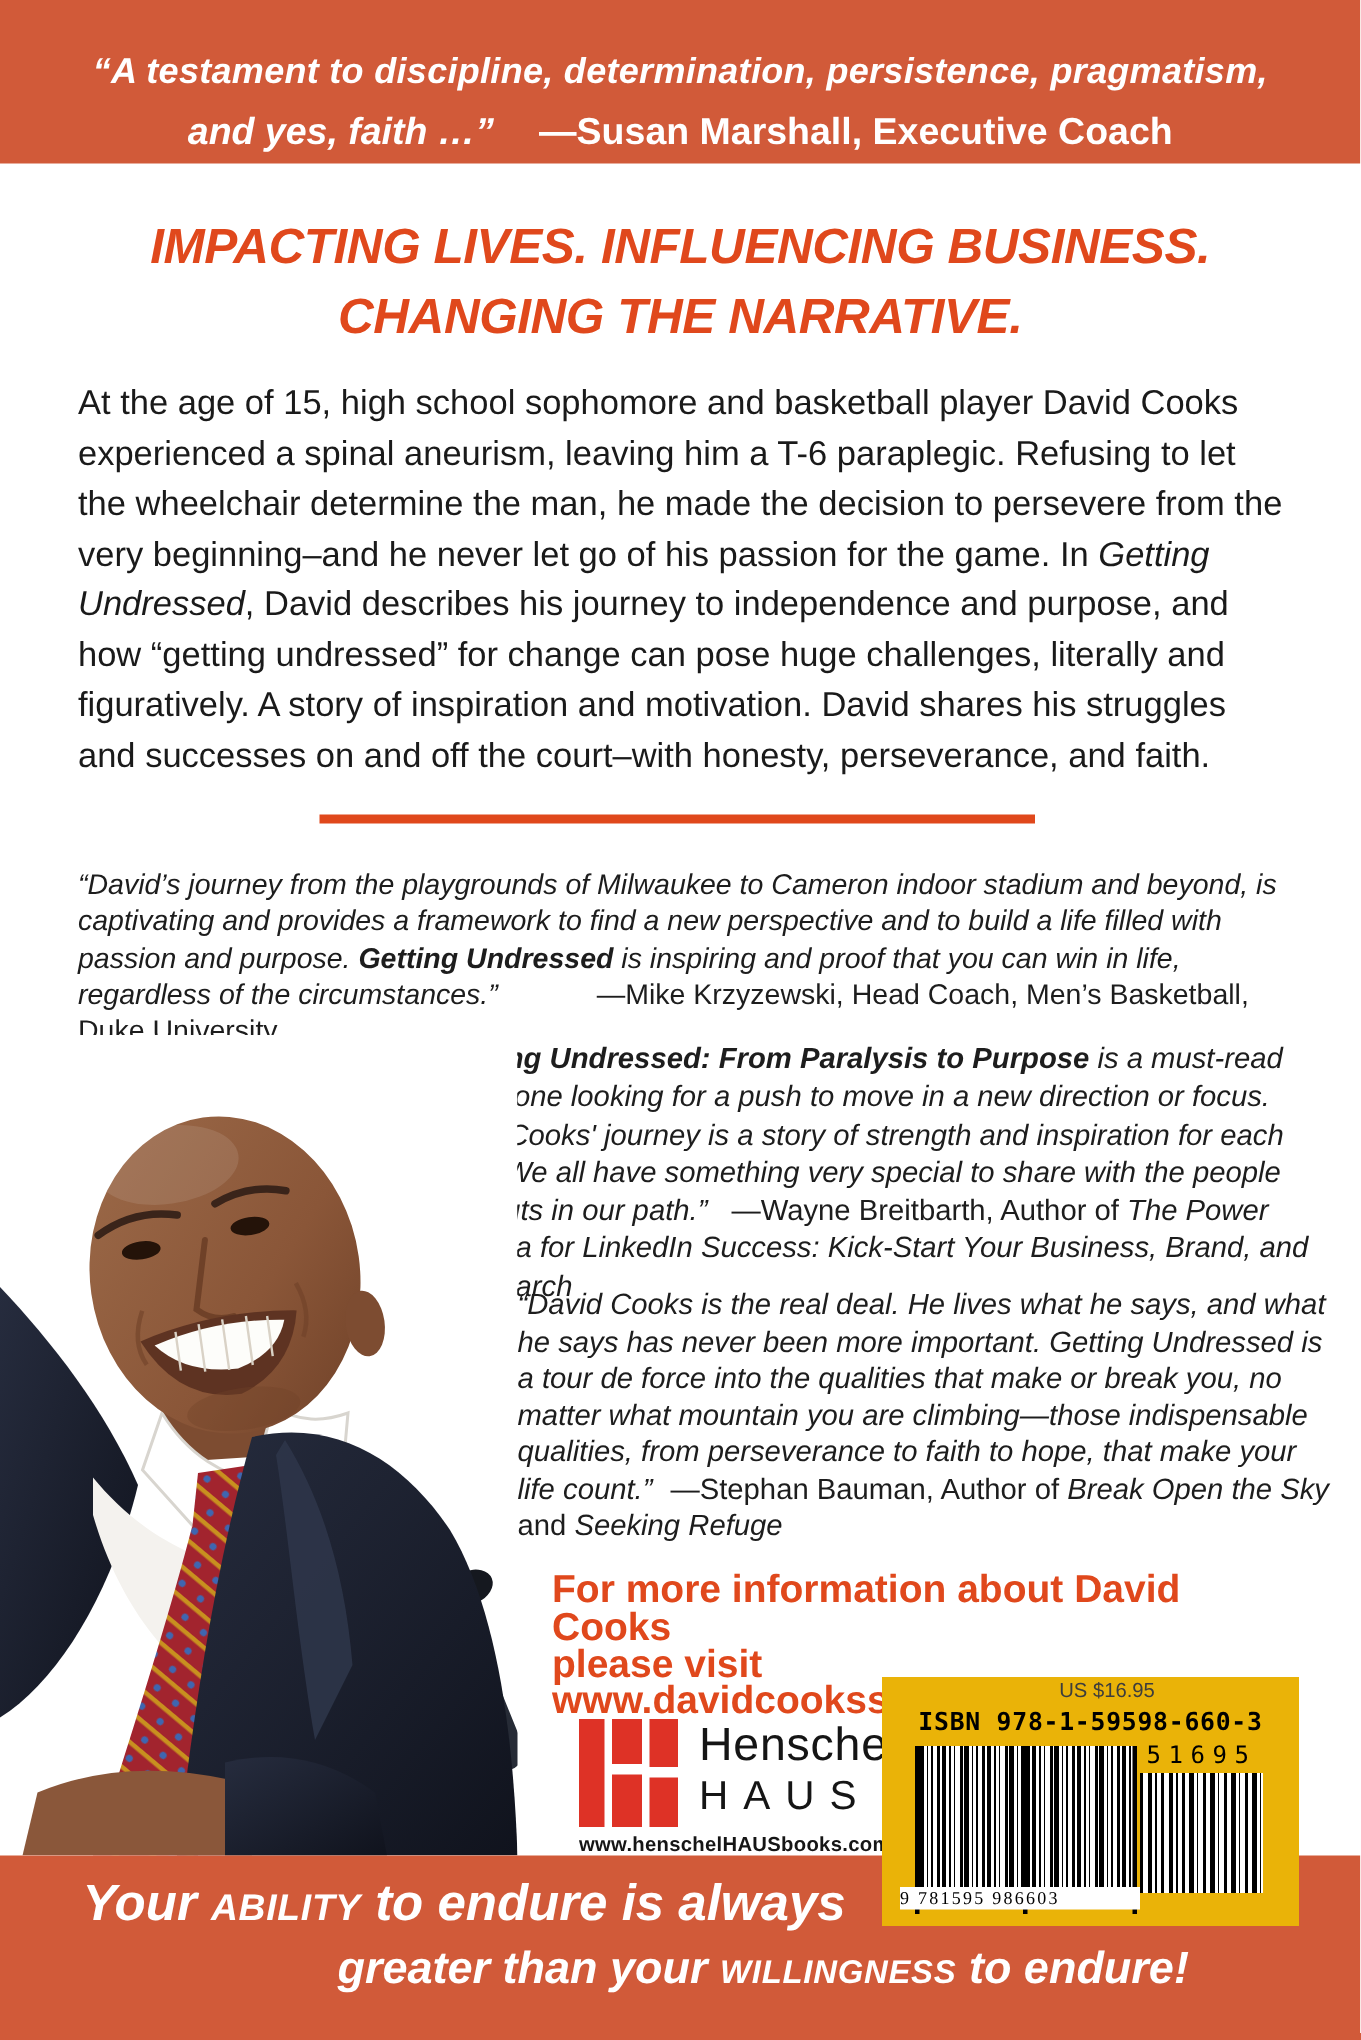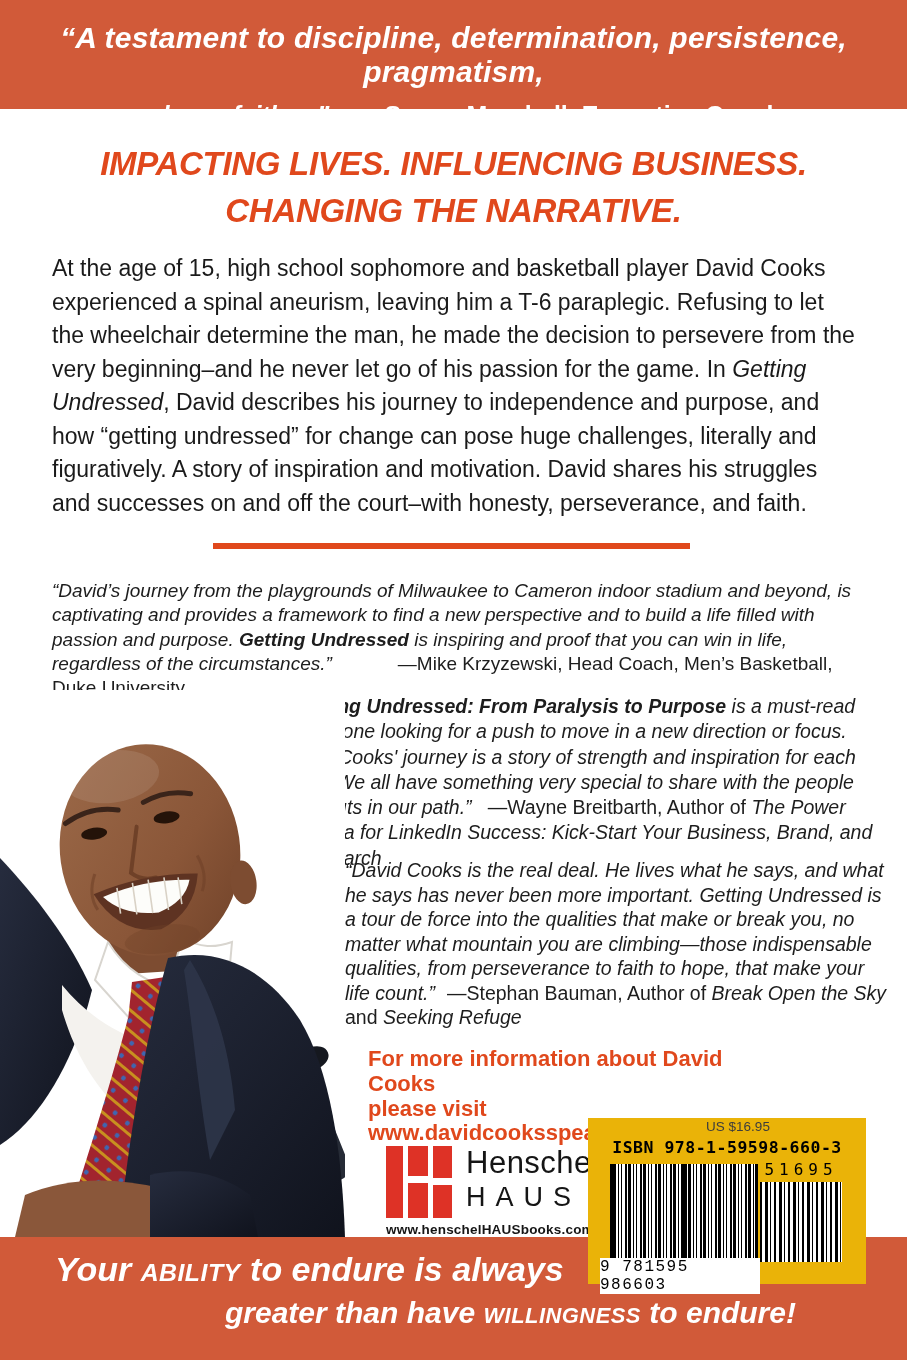--- a/index.html
+++ b/index.html
@@ -5,21 +5,21 @@
   html,body{margin:0;padding:0;background:#ffffff;}
   .cover{
     position:relative; width:907px; height:1360px; overflow:hidden;
     background:#ffffff; font-family:"Liberation Sans", sans-serif;
   }
   
   .top-band{
     position:absolute; left:0; top:0; width:907px; height:109px;
     background:#d15a39; color:#ffffff; text-align:center;
   }
-  .top-band .l1{padding-top:21px; font-size:30px; font-weight:bold; font-style:italic; letter-spacing:.2px;}
+  .top-band .l1{padding-top:34px; font-size:24px; font-weight:bold; font-style:italic; letter-spacing:.2px;}
   .top-band .l2{margin-top:12px; font-size:25px; font-weight:bold;}
   .top-band .l2 .q{font-style:italic;}
   .top-band .l2 .attr{font-style:normal; padding-left:30px;}
   
   .headline{
     position:absolute; left:0; top:140px; width:907px; text-align:center;
     color:#e0481c; font-weight:bold; font-style:italic;
     font-size:33px; line-height:47px; letter-spacing:-.3px;
   }
   
@@ -37,21 +37,21 @@
   .end1 .attr{font-style:normal; padding-left:66px;}
   .end2{position:absolute; left:283px; top:694px; width:592px; font-size:19.5px; line-height:25.3px;}
   .end2 .bold{font-weight:bold;}
   .end2 .plain{font-style:normal; padding-left:16px;}
   .end3{position:absolute; left:345px; top:858px; width:545px; font-size:19.5px; line-height:24.5px;}
   .end3 .plain{font-style:normal; padding-left:12px;}
   .end3 .plain2{font-style:normal;}
   
   .contact{
     position:absolute; left:368px; top:1047px; width:420px;
-    color:#e0481c; font-weight:bold; font-size:22px; line-height:24.8px;
+    color:#e0481c; font-weight:bold; font-size:26px; line-height:24.8px;
   }
   
   .logo{position:absolute; left:386px; top:1146px; width:215px;}
   .logo-row{display:flex; align-items:flex-start;}
   .blocks{display:flex; margin-right:9px; height:72px;}
   .bcol{display:flex; flex-direction:column; justify-content:space-between; margin-right:5px;}
   .blk{background:#de3226;}
   .b1{width:17px; height:72px;}
   .b2a{width:20px; height:30px;} .b2b{width:20px; height:35px;}
   .b3a{width:19px; height:32px;} .b3b{width:19px; height:33px;}
@@ -71,21 +71,21 @@
   }
   .ean{position:absolute; left:12px; top:46px; width:158px; height:118px;}
   .ean-bars{
     position:absolute; left:10px; top:0; width:148px; height:96px;
     background:repeating-linear-gradient(90deg,#000 0 2px,#fff 2px 3px,#000 3px 6px,#fff 6px 8px,#000 8px 9px,#fff 9px 11px,#000 11px 12px,#fff 12px 15px);
   }
   .guard{position:absolute; top:0; width:3px; height:112px; background:#000;}
   .g1{left:10px;} .g2{left:82px;} .g3{left:155px;}
   .ean-digits{
     position:absolute; left:0; top:94px; width:160px; background:#fff;
-    font-family:Liberation Mono, monospace; font-size:16px; letter-spacing:1.5px; color:#000;
+    font-family:Liberation Serif, serif; font-size:12px; letter-spacing:1.5px; color:#000;
   }
   .addon{position:absolute; left:172px; top:42px; width:82px;}
   .addon-num{font-family:"DejaVu Sans Mono", monospace; font-size:16px; letter-spacing:5px; text-align:center; color:#000;}
   .addon-bars{
     margin-top:3px; height:80px;
     background:repeating-linear-gradient(90deg,#000 0 2px,#fff 2px 5px,#000 5px 8px,#fff 8px 10px,#000 10px 11px,#fff 11px 14px);
   }
   
   .footer{
     position:absolute; left:0; top:1237px; width:907px; height:123px;
@@ -246,17 +246,17 @@
       <div class="addon-num">51695</div>
       <div class="addon-bars"></div>
     </div>
   </div>
 
   <div class="footer">
     <div class="f1">
       <span>Your </span><span class="sc">ABILITY</span><span> to endure is always</span>
     </div>
     <div class="f2">
-      <span>greater than have </span><span class="sc">WILLINGNESS</span><span> to endure!</span>
+      <span>greater than your </span><span class="sc">WILLINGNESS</span><span> to endure!</span>
     </div>
   </div>
 
 </div>
 
 </body></html>

